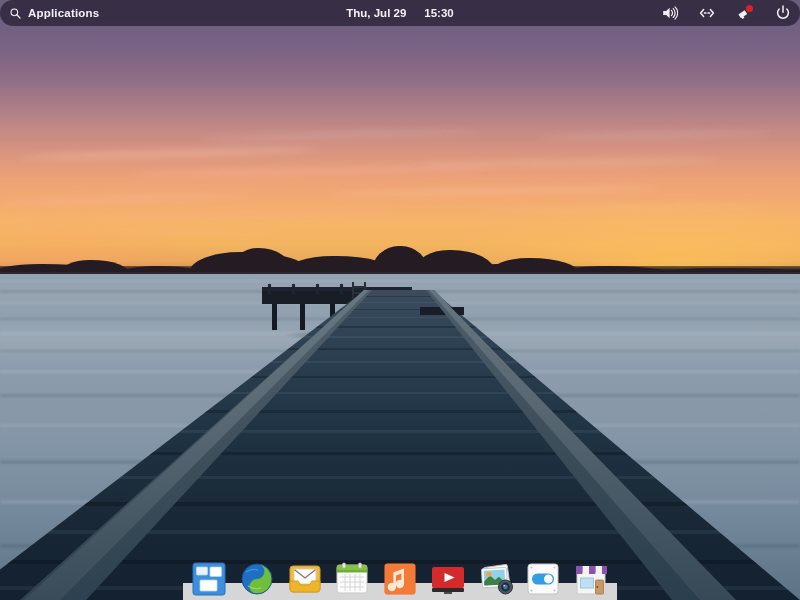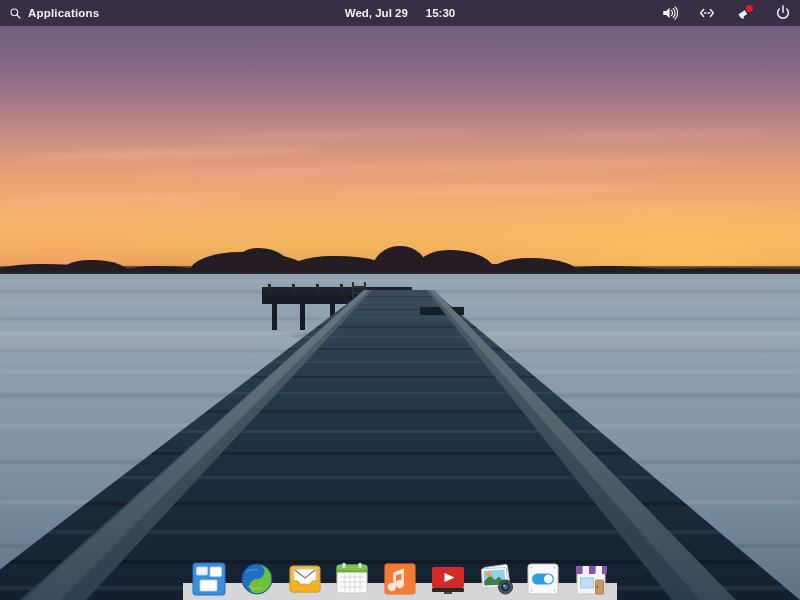--- a/index.html
+++ b/index.html
@@ -176,20 +176,21 @@
   }
 
   
   #topbar {
     position: absolute; left: 0; top: 0; width: 800px; height: 26px;
     background: rgba(48,40,60,0.86);
     display: flex; align-items: center;
     color: #f2f0f4;
     font-size: 11.5px;
     z-index: 50;
+    border-radius: 13px;
   }
   .tb-left {
     display: flex; align-items: center; gap: 6px;
     padding-left: 9px; height: 26px;
     cursor: default;
   }
   .tb-left .label { font-weight: bold; letter-spacing: 0.2px; font-size: 11.5px; }
   .tb-center {
     position: absolute; left: 0; right: 0; top: 0; height: 26px;
     display: flex; align-items: center; justify-content: center; gap: 18px;
@@ -333,21 +334,21 @@
       <span>
         <svg class="tb-icon" viewBox="0 0 18 18" style="width:13px;height:13px;">
           <circle cx="7.4" cy="7.4" r="4.6" fill="none" stroke="#f2f0f4" stroke-width="1.5"></circle>
           <line x1="10.8" y1="10.8" x2="15.2" y2="15.2" stroke="#f2f0f4" stroke-width="1.7" stroke-linecap="round"></line>
         </svg>
       </span>
       <span class="label">Applications</span>
     </div>
 
     <div class="tb-center">
-      <span class="tb-date">Wed, Jul 29</span>
+      <span class="tb-date">Thu, Jul 29</span>
       <span class="tb-time">15:30</span>
     </div>
 
     <div class="tb-right">
 
       <span style="position:relative;display:block;width:18px;height:18px;">
         <svg class="tb-icon" viewBox="0 0 18 18">
           <path d="M3.2 7.0 L6.2 7.0 L9.6 3.8 L9.6 14.2 L6.2 11.0 L3.2 11.0 Z" fill="#f2f0f4"></path>
           <path d="M11.4 6.4 A3.6 3.6 0 0 1 11.4 11.6" fill="none" stroke="#f2f0f4" stroke-width="1.25" stroke-linecap="round"></path>
           <path d="M13.2 4.6 A6.0 6.0 0 0 1 13.2 13.4" fill="none" stroke="#f2f0f4" stroke-width="1.25" stroke-linecap="round"></path>

